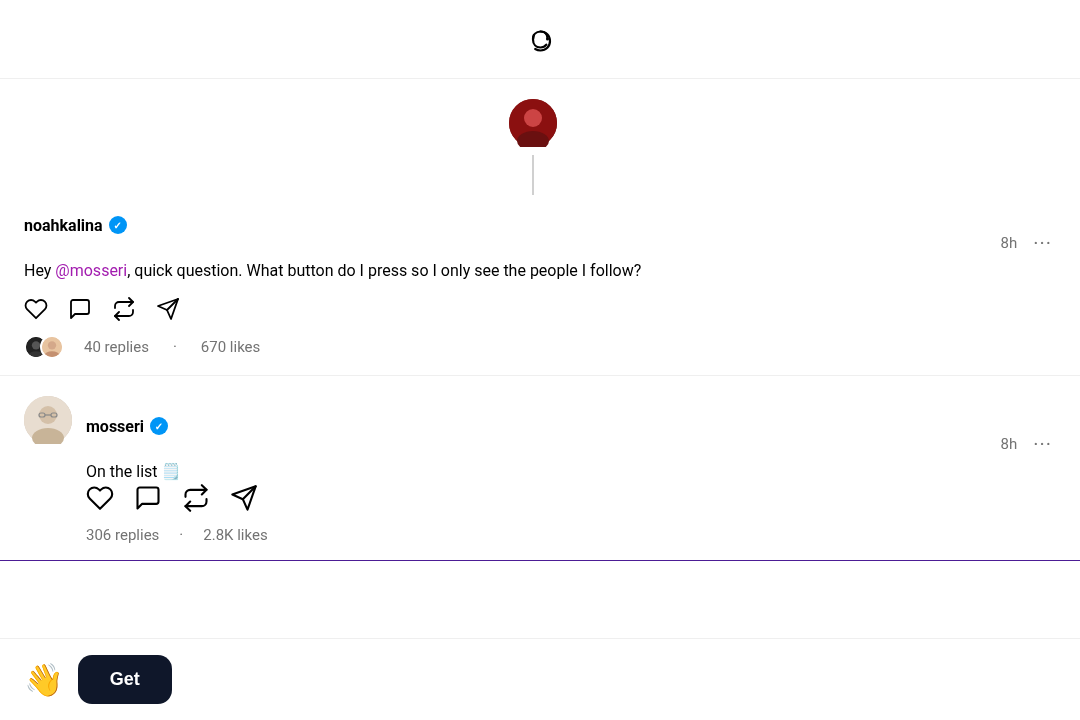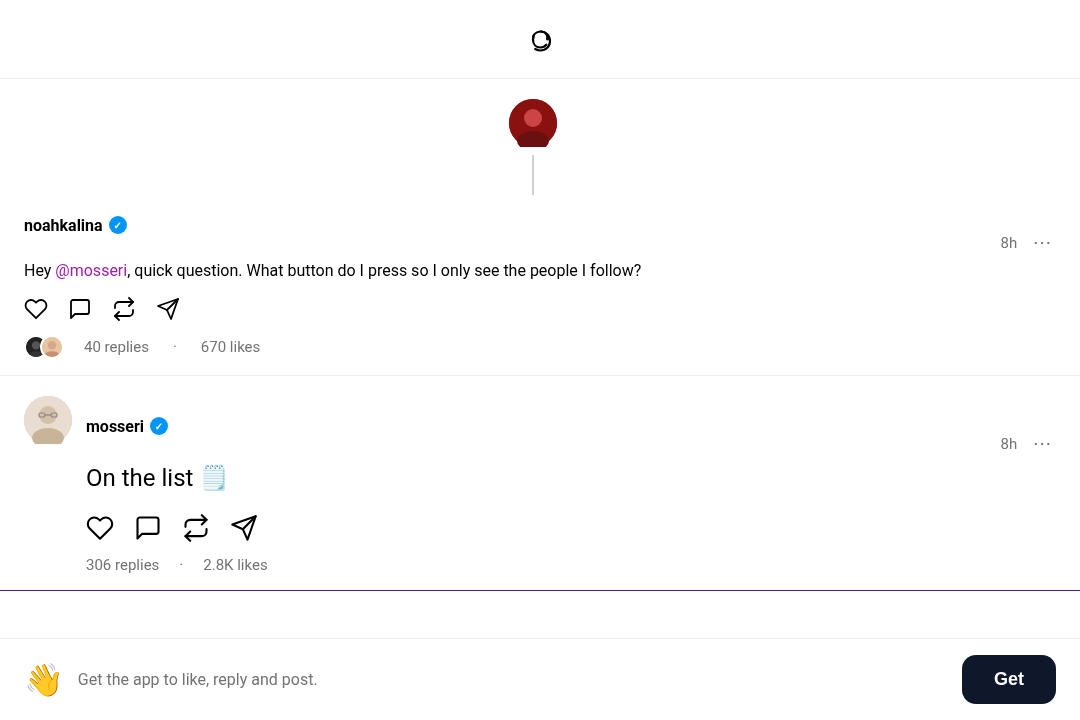--- a/index.html
+++ b/index.html
@@ -203,24 +203,23 @@
     }
 
     
     .post-reply {
       display: flex;
       padding: 20px 24px 16px;
       border-bottom: 1px solid #4c1d95;
     }
 
     .post-content-large {
-      font-size: 24px;
+      font-size: 16px;
       color: #000;
       line-height: 1.5;
-      margin-bottom: 18px;
     }
 
     .action-btn-large {
       font-size: 26px;
     }
 
     .post-stats-large {
       font-size: 15px;
       color: #737373;
       display: flex;
@@ -436,15 +435,14 @@
         <span class="stats-dot">·</span>
         <span>2.8K likes</span>
       </div>
     </div>
   </div>
 
 </div>
 
 <div class="app-banner">
   <span class="banner-emoji">👋</span>
-  <span class="banner-text">Get the app to like, reply and post.</span>
   <button class="get-button">Get</button>
 </div>
 
 </body></html>

